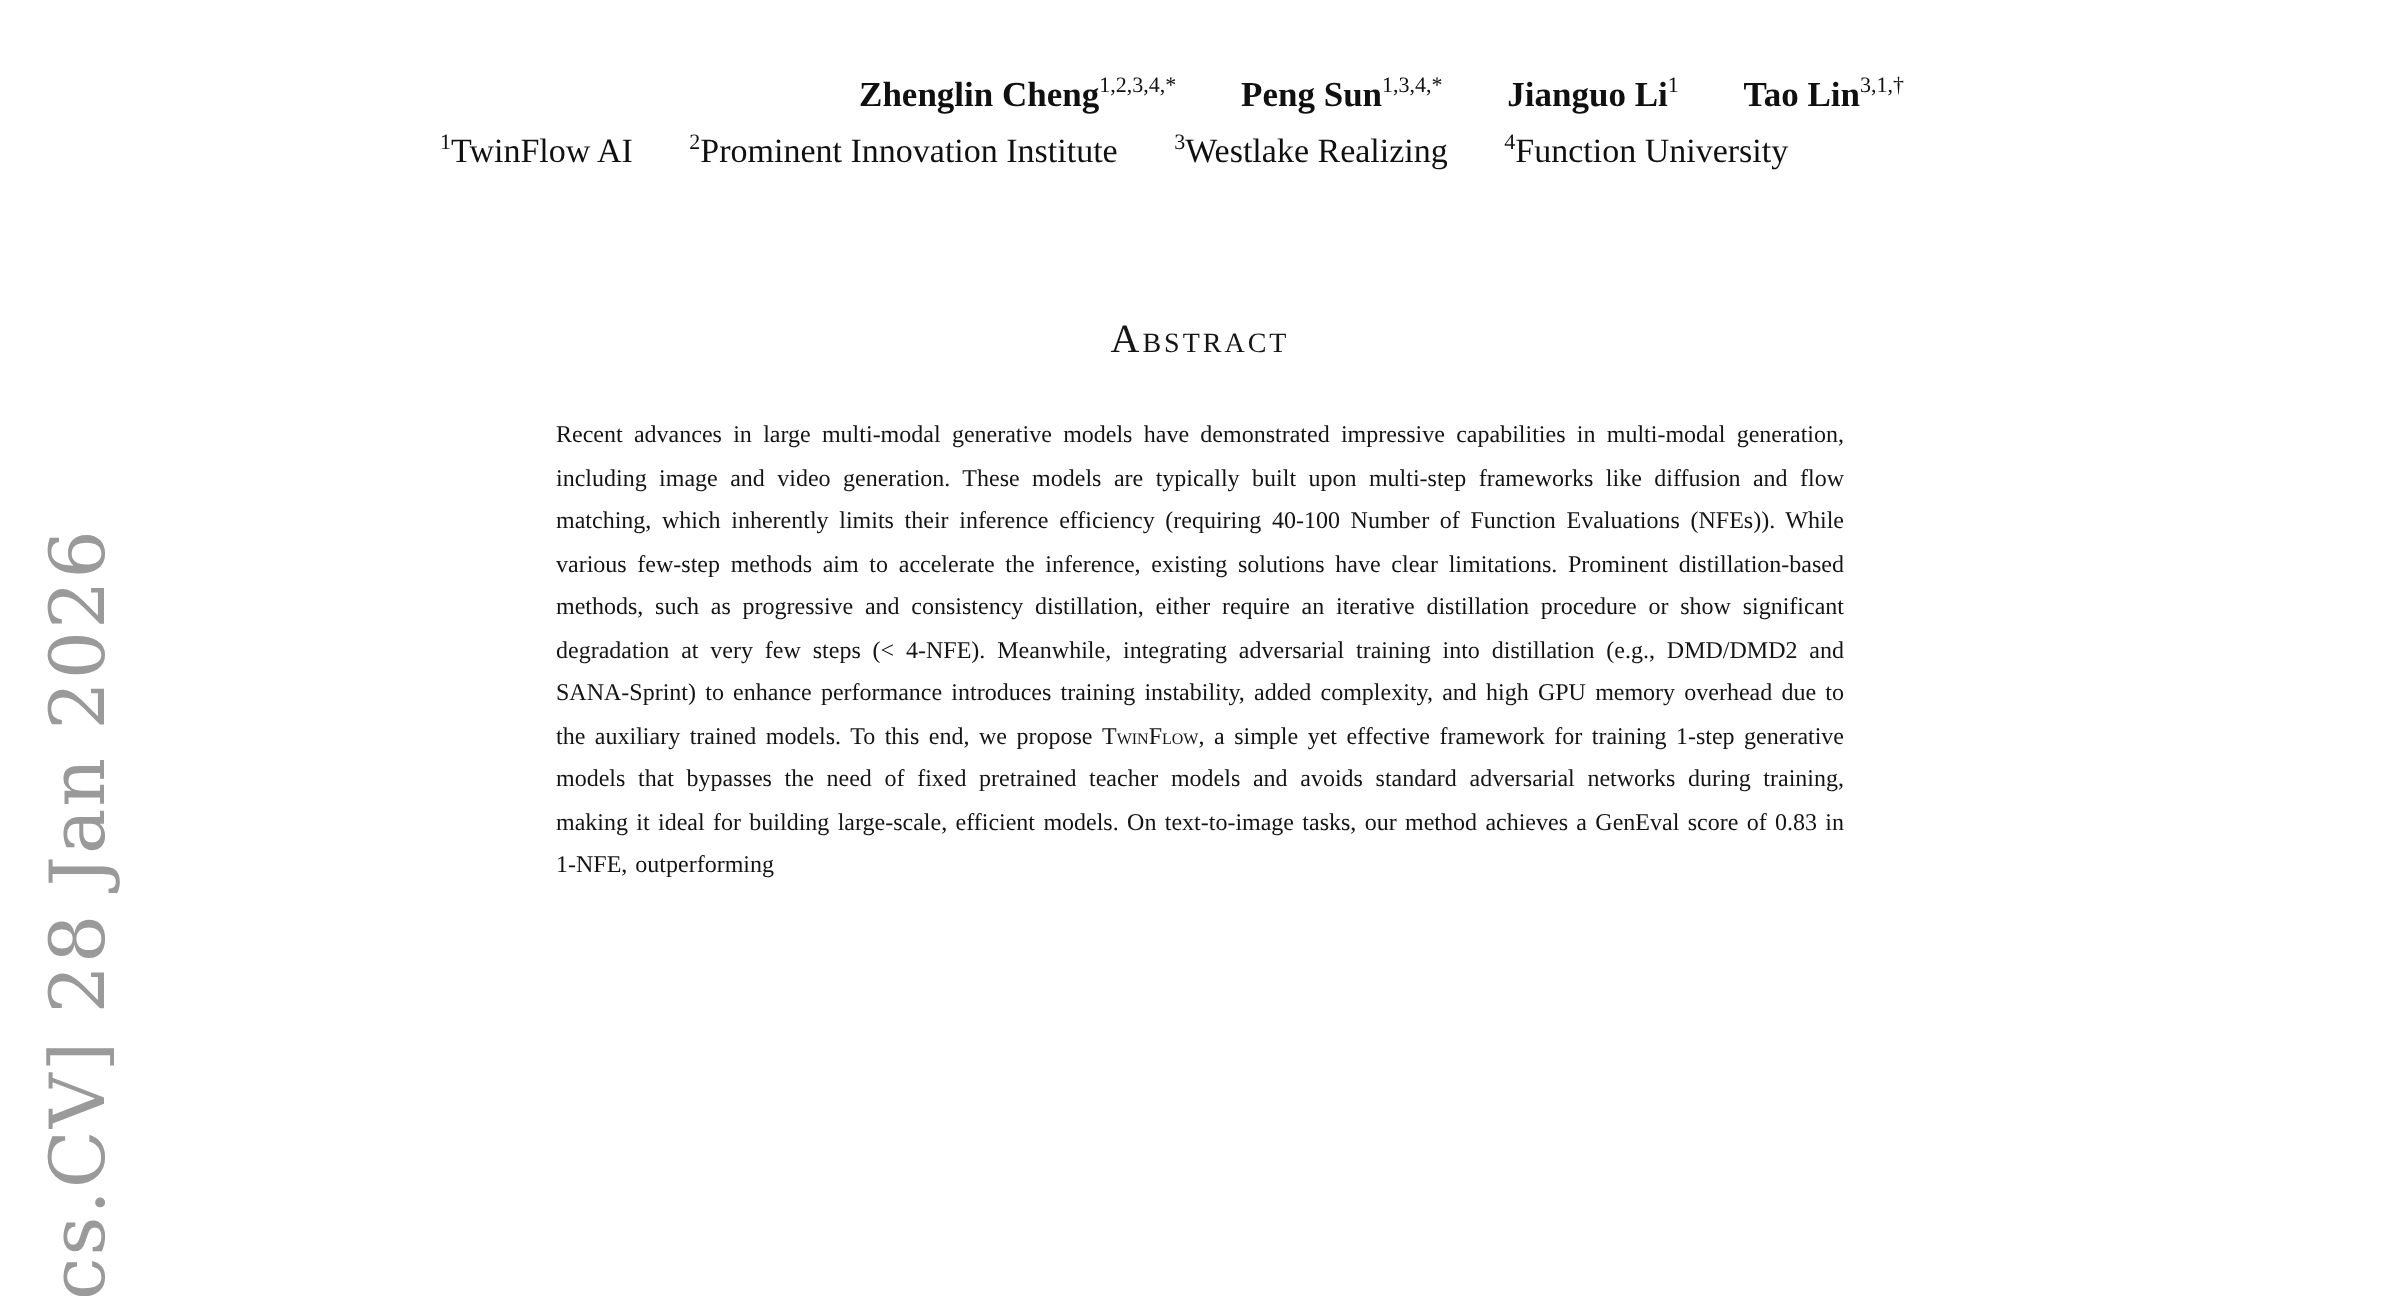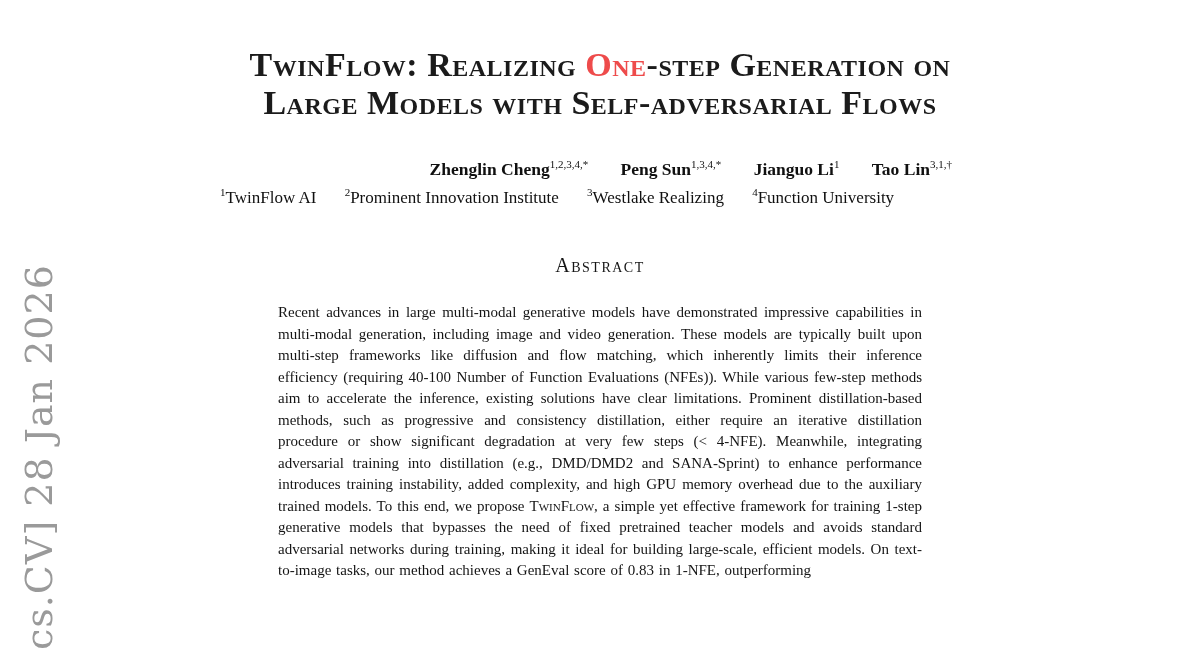--- a/index.html
+++ b/index.html
@@ -57,49 +57,45 @@
     font-weight: normal;
   }
   .affils-line {
     margin-top: 7px;
     font-size: 17px;
     line-height: 22px;
     color: #101010;
   }
   .affil { margin-right: 24px; }
   .abstract-heading {
-    margin-top: 45px;
+    margin-top: 72px;
     text-align: center;
     font-variant: small-caps;
     font-size: 20px;
     letter-spacing: 1.5px;
     color: #151515;
   }
   .abstract-body {
     width: 644px;
     margin: 25px auto 0;
     text-align: justify;
-    font-size: 15px;
+    font-size: 12px;
     line-height: 21.5px;
     word-spacing: 1px;
     color: #141414;
   }
   .sc { font-variant: small-caps; }
 </style>
 </head>
 <body>
 
 <div class="page">
 
   <div class="watermark" style="color: rgb(154, 154, 154);">cs.CV] 28 Jan 2026</div>
 
-  <h1 class="title">
-    <span>TwinFlow: Realizing </span><span class="hl" style="color: rgb(238, 75, 75);">One</span><span>-step Generation on</span><br>
-    <span>Large Models with Self-adversarial Flows</span>
-  </h1>
 
   <div class="author-block">
     <div class="authors-line">
       <span class="author"><span class="name">Zhenglin Cheng</span><sup>1,2,3,4,*</sup></span>
       <span class="author"><span class="name">Peng Sun</span><sup>1,3,4,*</sup></span>
       <span class="author"><span class="name">Jianguo Li</span><sup>1</sup></span>
       <span class="author"><span class="name">Tao Lin</span><sup>3,1,†</sup></span>
     </div>
     <div class="affils-line">
       <span class="affil"><sup>1</sup><span>TwinFlow AI</span></span>

